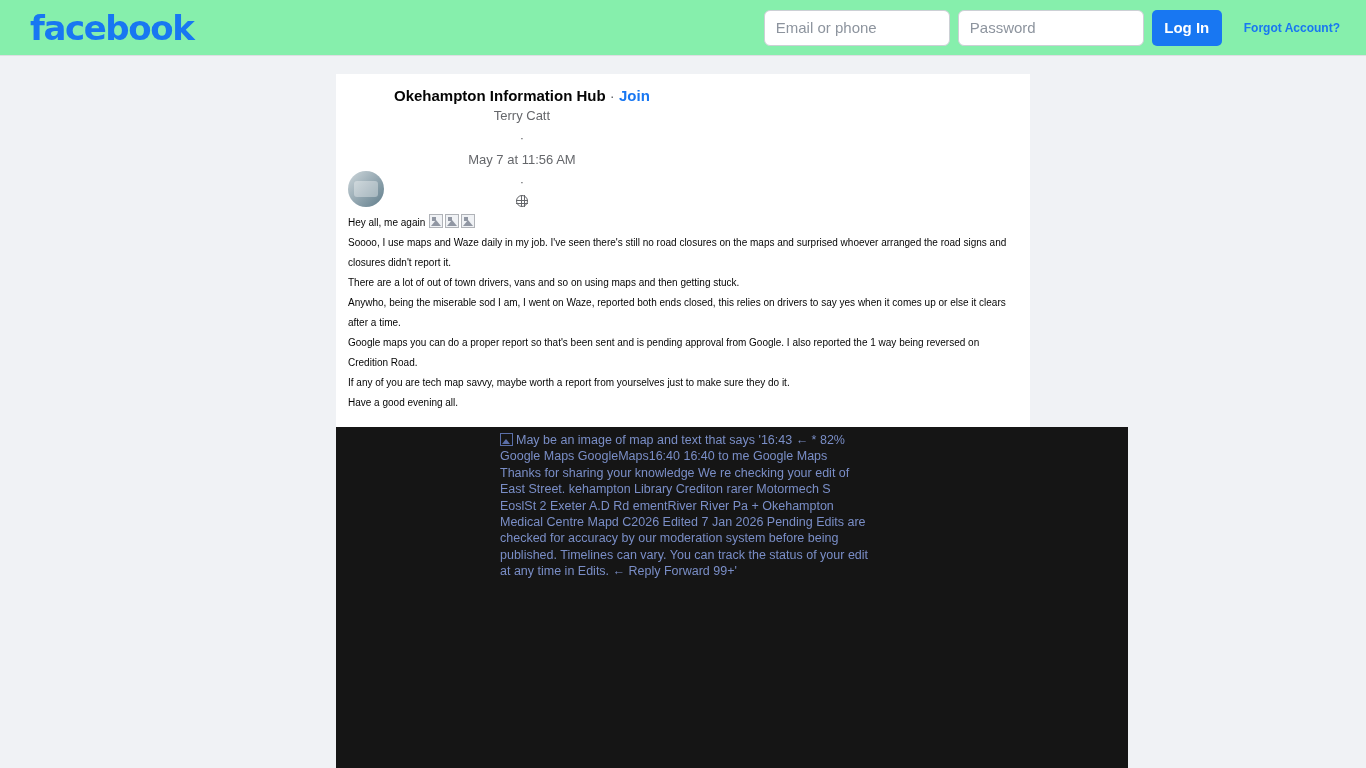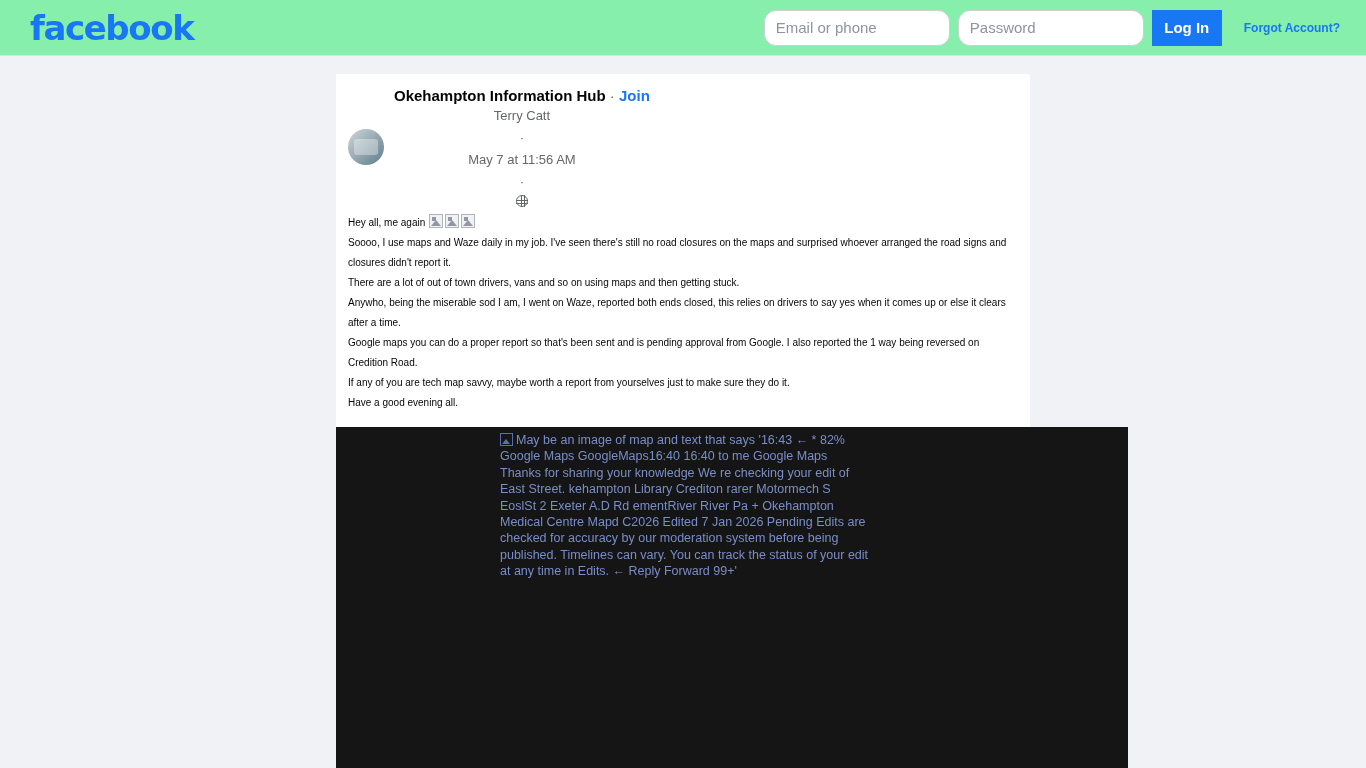--- a/index.html
+++ b/index.html
@@ -32,35 +32,35 @@
   }
   .login-form {
     display: flex;
     align-items: center;
     gap: 8px;
   }
   .login-form input {
     width: 186px;
     height: 36px;
     border: 1px solid #ccd0d5;
-    border-radius: 12px;
+    border-radius: 6px;
     padding: 0 11px;
     font-size: 15px;
     color: #1c1e21;
     font-family: "Liberation Sans", sans-serif;
     background: #fff;
   }
   .login-form input::placeholder { color: #8d949e; }
   .login-btn {
     width: 70px;
     height: 36px;
     background: #1877f2;
     color: #fff;
     border: none;
-    border-radius: 0;
+    border-radius: 5px;
     font-size: 15px;
     font-weight: bold;
     cursor: pointer;
     font-family: "Liberation Sans", sans-serif;
   }
   .forgot-link {
     margin-left: 14px;
     color: #1877f2;
     font-size: 12px;
     font-weight: bold;
@@ -78,21 +78,21 @@
   }
   .post-card {
     width: 694px;
     margin-top: 18px;
     background: #ffffff;
     display: flex;
     flex-direction: column;
   }
   .post-header {
     display: flex;
-    align-items: center;
+    align-items: flex-end;
     padding: 12px 12px 4px 12px;
   }
   .avatar {
     width: 36px;
     height: 36px;
     border-radius: 50%;
     background: linear-gradient(135deg, #cfd8dc 0%, #90a4ae 55%, #607d8b 100%);
     flex: 0 0 auto;
     margin-right: 10px;
     position: relative;

